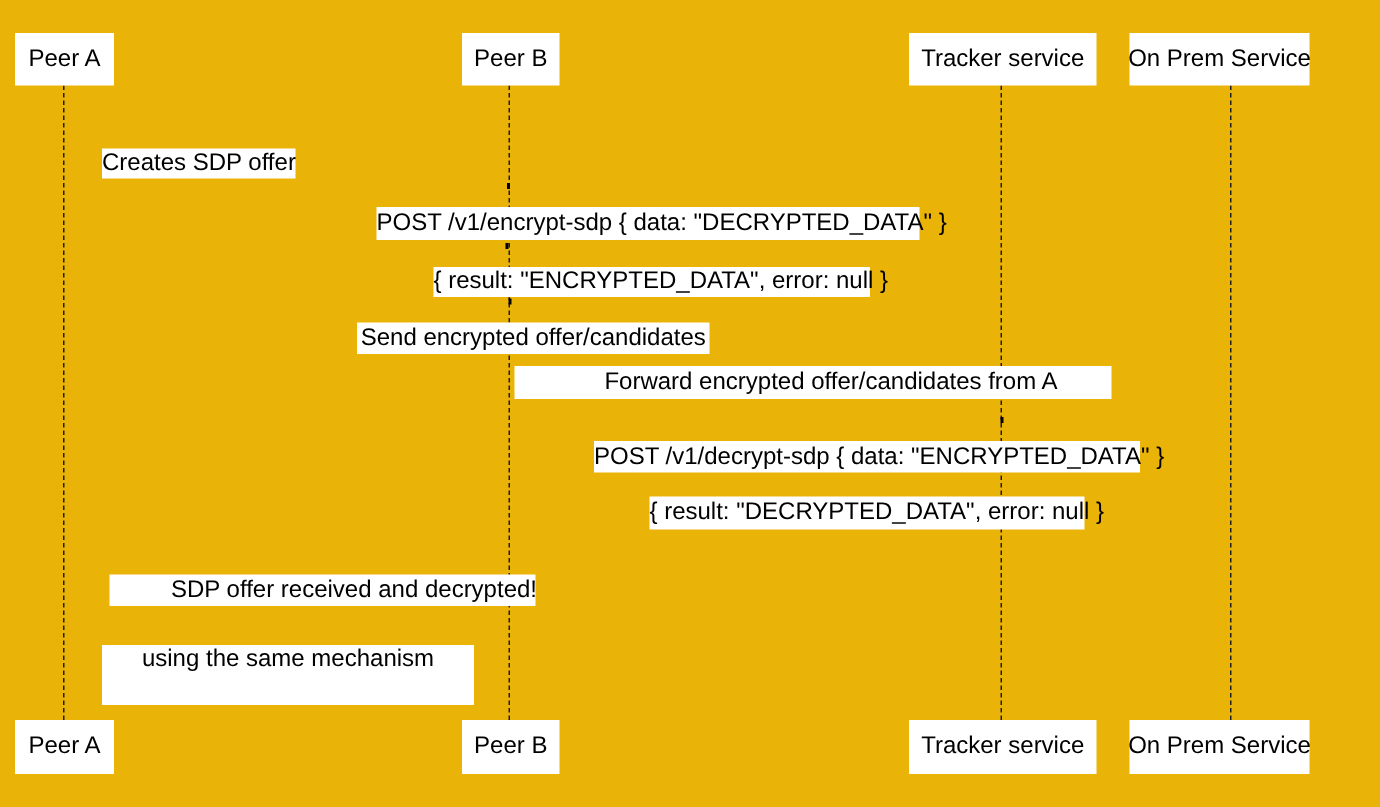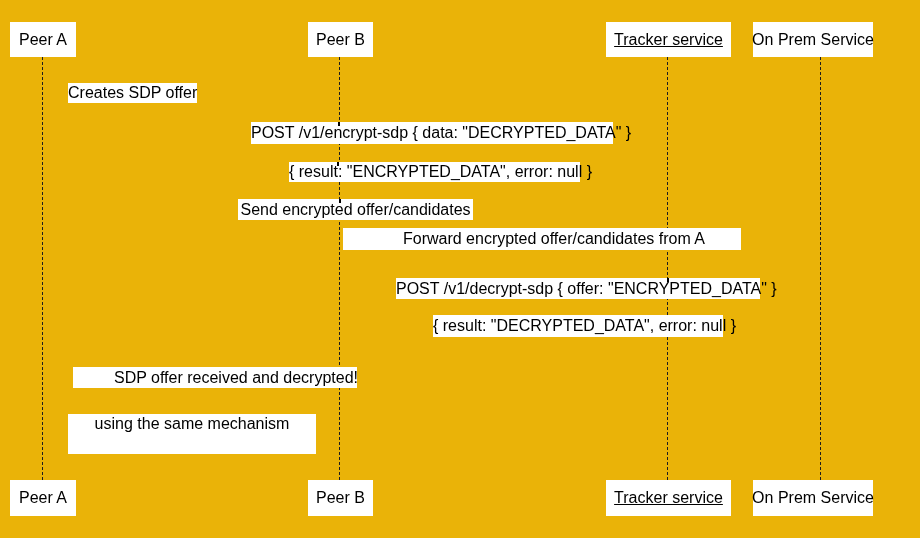--- a/index.html
+++ b/index.html
@@ -32,31 +32,32 @@
     display: flex;
     align-items: center;
     justify-content: center;
     font-size: 16px;
     white-space: nowrap;
   }
   .actor.top { top: 22px; }
   .actor.bottom { top: 480px; height: 36px; }
   .actor.a { left: 10px;  width: 66px; }
   .actor.b { left: 308px; width: 65px; }
-  .actor.t { left: 606px; width: 125px; text-decoration: underline; }
+  .actor.t { left: 606px; width: 125px; }
   .actor.o { left: 753px; width: 120px; }
 
   .msg {
     position: absolute;
     background: #ffffff;
     color: #000000;
     font-size: 16px;
     text-align: center;
     white-space: nowrap;
     line-height: 21px;
+    margin-top: 16px;
   }
   .msg-1 { left: 68px;  top: 83px;  width: 129px; height: 20px; line-height: 20px; }
   .msg-2 { left: 251px; top: 122px; width: 362px; height: 22px; line-height: 22px; }
   .msg-3 { left: 289px; top: 162px; width: 291px; height: 20px; line-height: 20px; }
   .msg-4 { left: 238px; top: 199px; width: 235px; height: 21px; }
   .msg-5 { left: 343px; top: 228px; width: 374px; height: 22px; line-height: 22px; padding-left: 24px; }
   .msg-6 { left: 396px; top: 278px; width: 364px; height: 21px; }
   .msg-7 { left: 433px; top: 315px; width: 290px; height: 22px; line-height: 22px; }
   .msg-8 { left: 73px;  top: 367px; width: 243px; height: 21px; padding-left: 41px; }
   .msg-9 { left: 68px;  top: 414px; width: 248px; height: 40px; line-height: 20px; }
@@ -88,21 +89,21 @@
   <div class="actor top a">Peer A</div>
   <div class="actor top b">Peer B</div>
   <div class="actor top t">Tracker service</div>
   <div class="actor top o">On Prem Service</div>
 
   <div class="msg msg-1">Creates SDP offer</div>
   <div class="msg msg-2">POST /v1/encrypt-sdp { data: "DECRYPTED_DATA" }</div>
   <div class="msg msg-3">{ result: "ENCRYPTED_DATA", error: null }</div>
   <div class="msg msg-4">Send encrypted offer/candidates</div>
   <div class="msg msg-5">Forward encrypted offer/candidates from A</div>
-  <div class="msg msg-6">POST /v1/decrypt-sdp { offer: "ENCRYPTED_DATA" }</div>
+  <div class="msg msg-6">POST /v1/decrypt-sdp { data: "ENCRYPTED_DATA" }</div>
   <div class="msg msg-7">{ result: "DECRYPTED_DATA", error: null }</div>
   <div class="msg msg-8">SDP offer received and decrypted!</div>
   <div class="msg msg-9">
     <span>using the same mechanism</span>
   </div>
 
   <div class="tick tick-1"></div>
   <div class="tick tick-2"></div>
   <div class="tick tick-3"></div>
   <div class="tick tick-4"></div>

